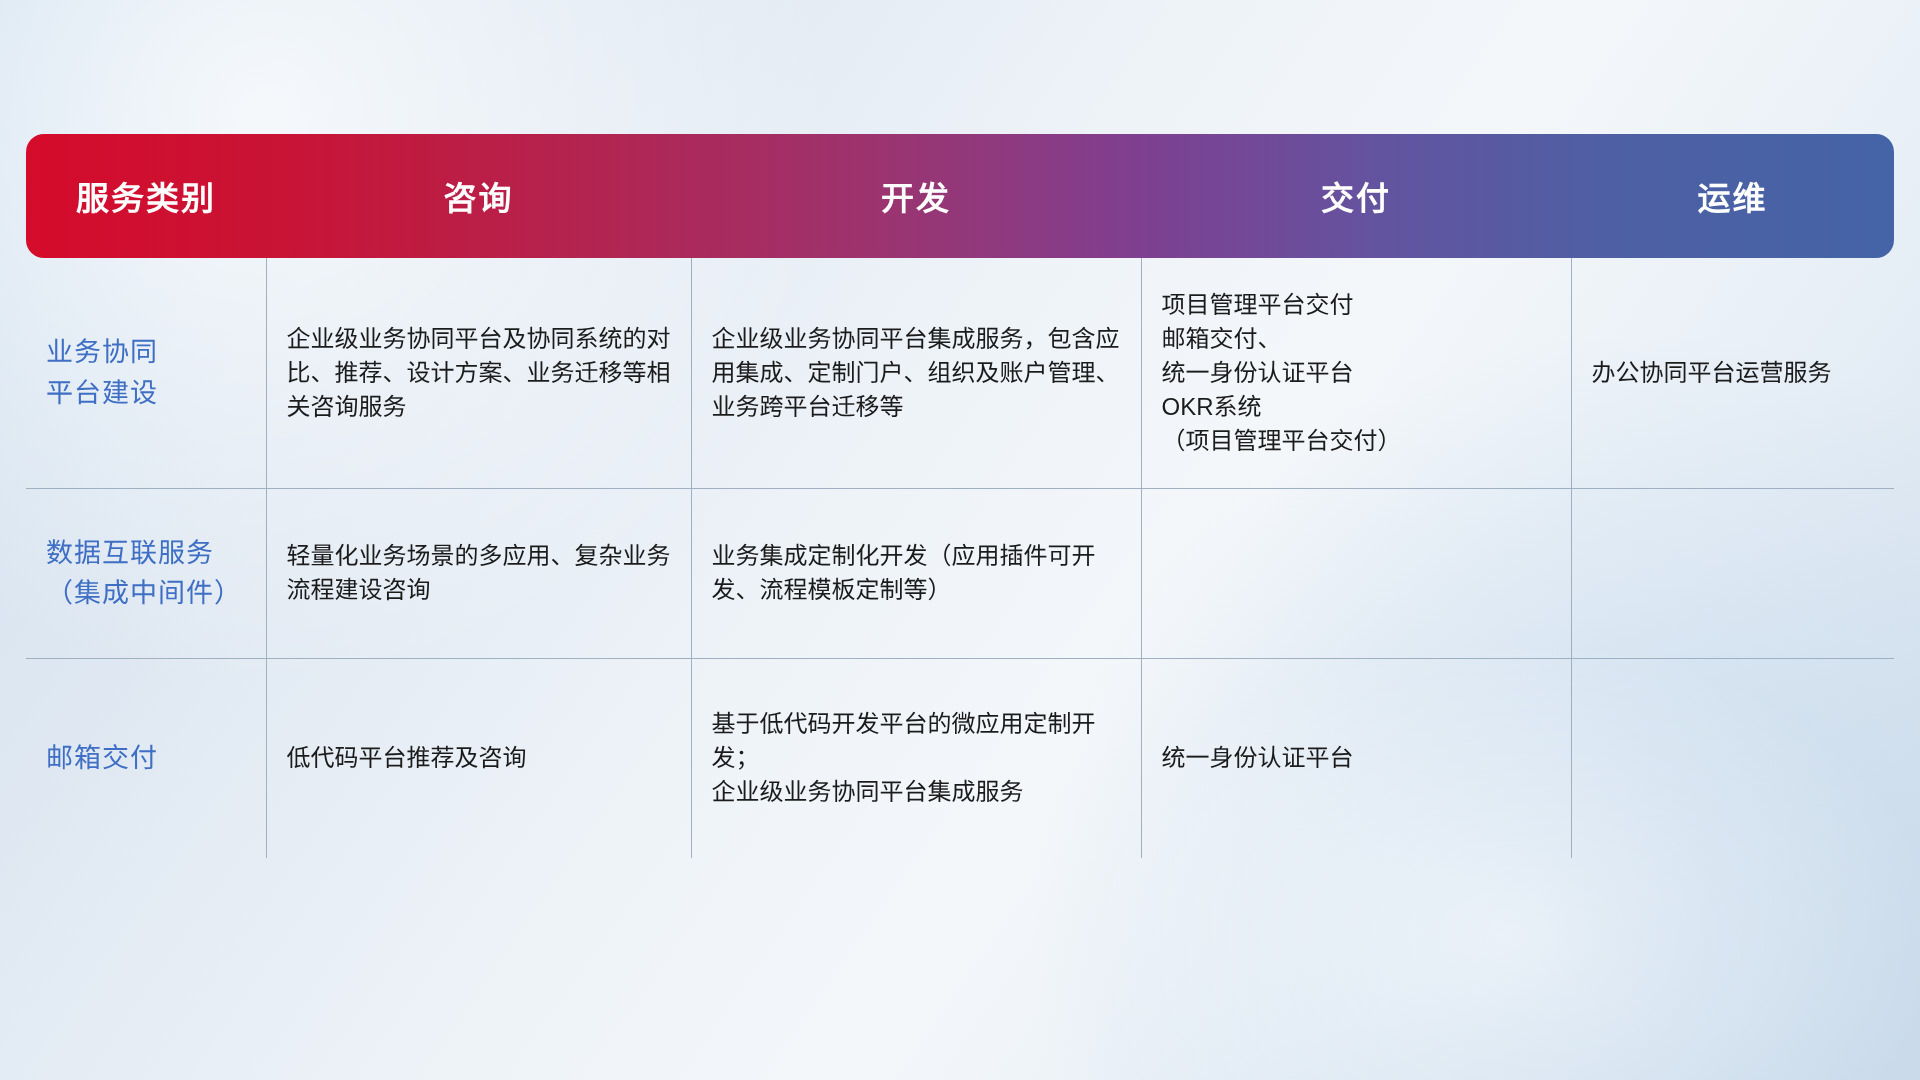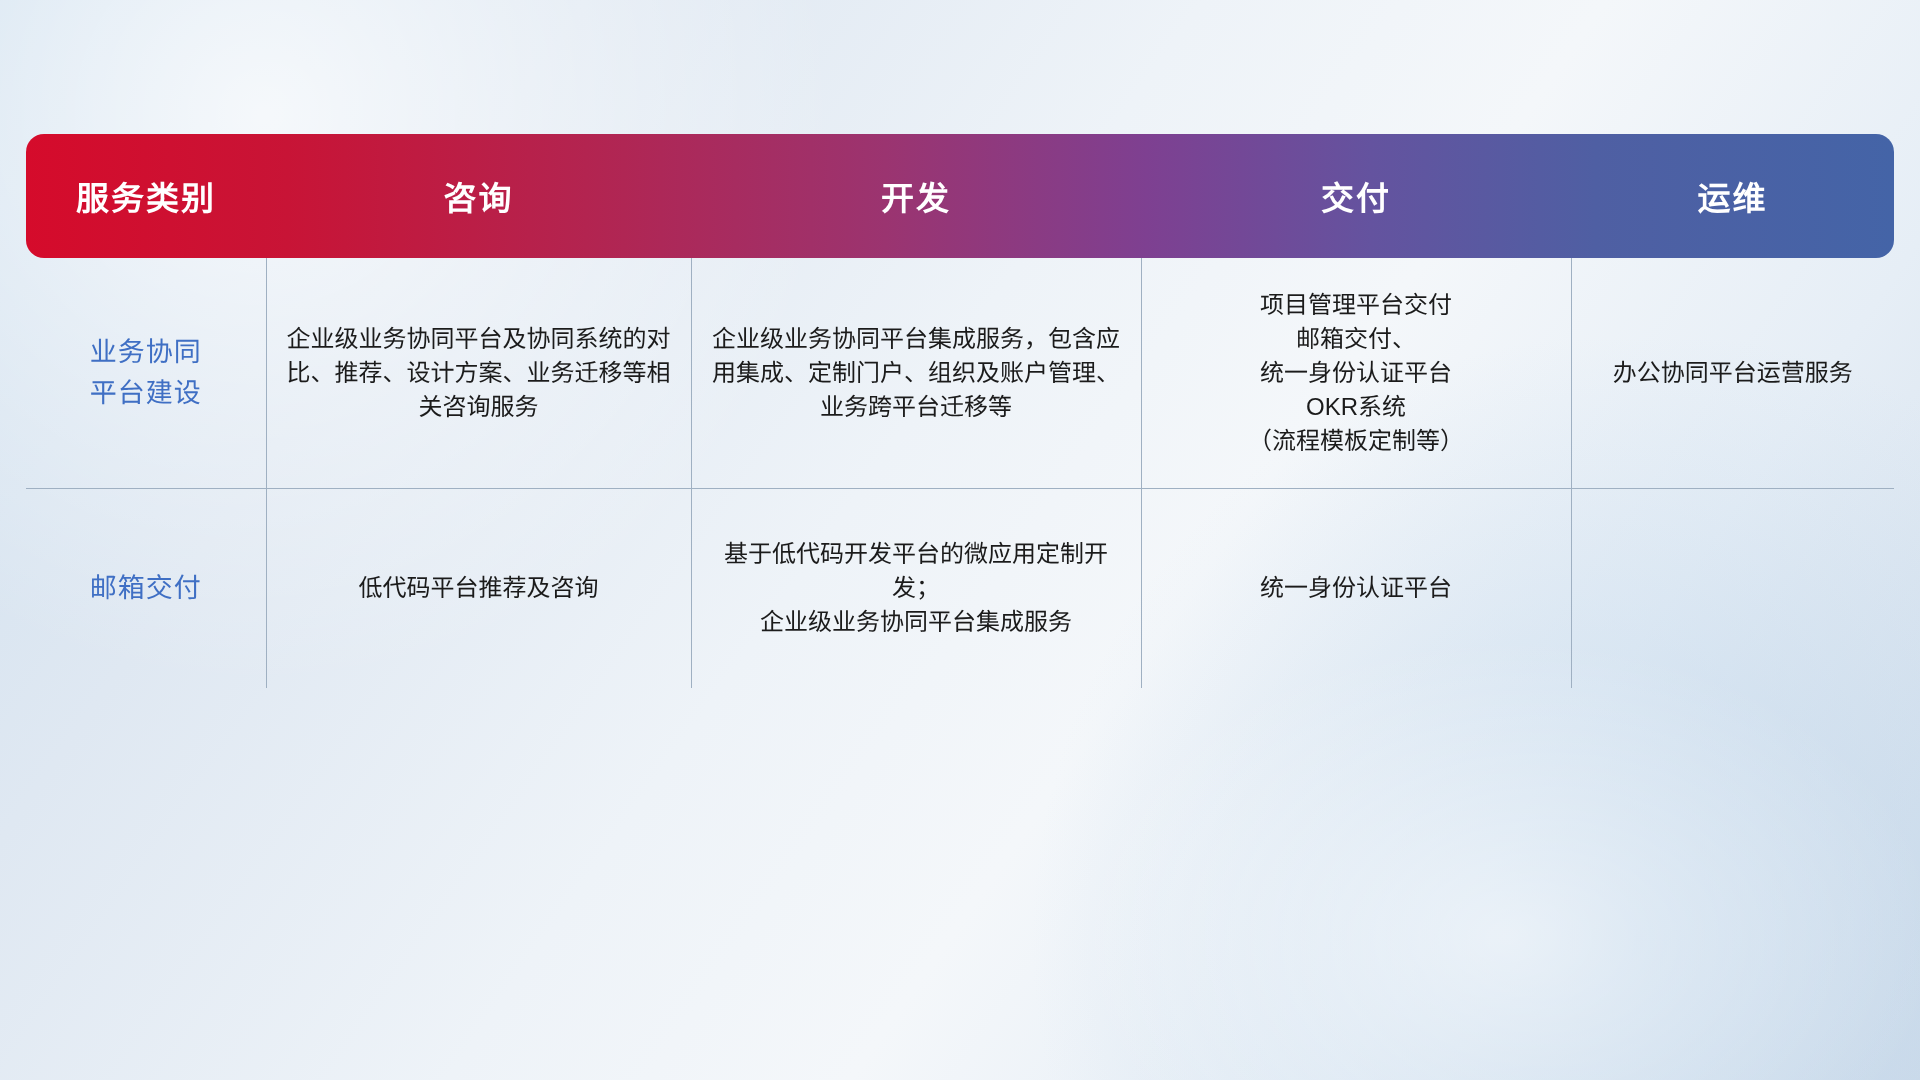--- a/index.html
+++ b/index.html
@@ -83,21 +83,20 @@
         #4f5fa3 84%,
         #4464a7 100%);
     z-index: 1;
   }
 
   
   tbody td {
     border-right: 1.6px solid #9fb0c2;
     border-bottom: 1.6px solid #9fb0c2;
     vertical-align: middle;
-    text-align: center;
     color: #1b1b1b;
     font-size: 24px;
     line-height: 1.42;
     padding: 18px 20px;
     background: transparent;
   }
   tbody tr td:last-child {
     border-right: none;
   }
   tbody tr:last-child td {
@@ -159,25 +158,35 @@
           <span class="cell-line">业务协同</span>
           <span class="cell-line">平台建设</span>
         </td>
         <td>企业级业务协同平台及协同系统的对比、推荐、设计方案、业务迁移等相关咨询服务</td>
         <td>企业级业务协同平台集成服务，包含应用集成、定制门户、组织及账户管理、业务跨平台迁移等</td>
         <td>
           <span class="cell-line">项目管理平台交付</span>
           <span class="cell-line">邮箱交付、</span>
           <span class="cell-line">统一身份认证平台</span>
           <span class="cell-line">OKR系统</span>
-          <span class="cell-line">（流程模板定制等）</span>
+          <span class="cell-line">（项目管理平台交付）</span>
         </td>
         <td>办公协同平台运营服务</td>
       </tr>
 
+      <tr class="row-2">
+        <td class="cat">
+          <span class="cell-line">数据互联服务</span>
+          <span class="cell-line">（集成中间件）</span>
+        </td>
+        <td>轻量化业务场景的多应用、复杂业务流程建设咨询</td>
+        <td>业务集成定制化开发（应用插件可开发、流程模板定制等）</td>
+        <td></td>
+        <td></td>
+      </tr>
 
       <tr class="row-3">
         <td class="cat">
           <span class="cell-line">邮箱交付</span>
         </td>
         <td>低代码平台推荐及咨询</td>
         <td>
           <span class="cell-line">基于低代码开发平台的微应用定制开发；</span>
           <span class="cell-line">企业级业务协同平台集成服务</span>
         </td>

